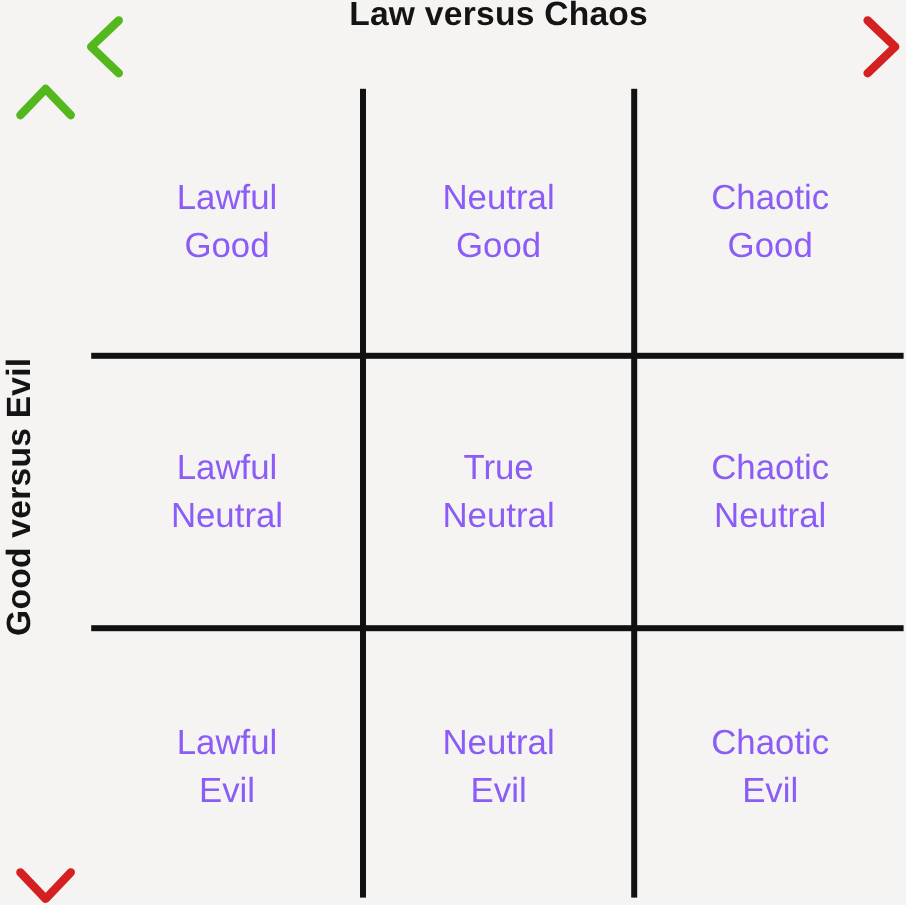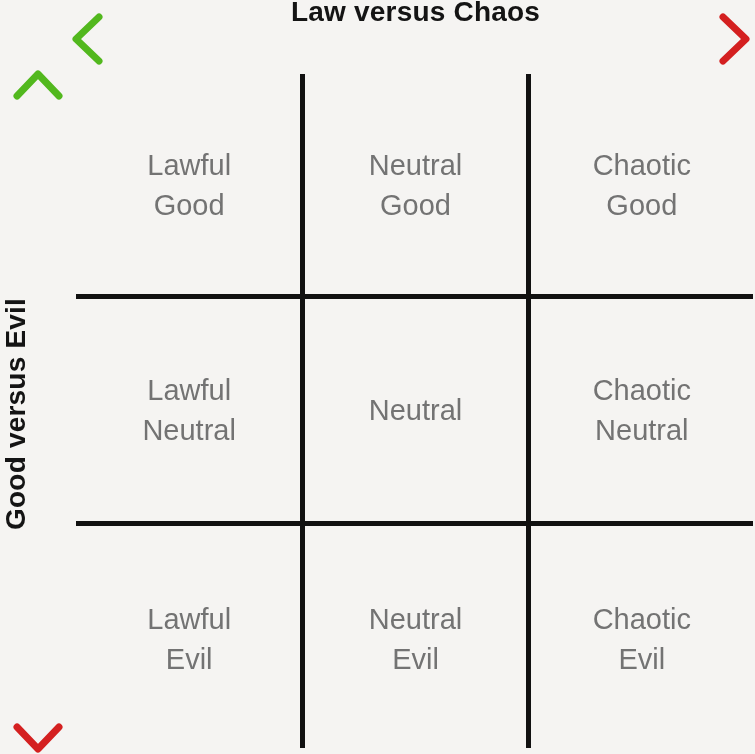--- a/index.html
+++ b/index.html
@@ -85,21 +85,21 @@
   }
   .cell {
     display: flex;
     flex-direction: column;
     align-items: center;
     justify-content: center;
     text-align: center;
     font-size: 29px;
     line-height: 40px;
     font-weight: 400;
-    color: #737373;
+    color: #8b5cf6;
   }
 </style>
 </head>
 <body>
 
 <div class="stage">
 
   <svg class="arrows" width="755" height="754" viewBox="0 0 755 754">
     <defs>
       <linearGradient id="gradH" x1="0" y1="0" x2="1" y2="0">
@@ -143,20 +143,21 @@
     </div>
     <div class="cell">
       <span>Chaotic</span>
       <span>Good</span>
     </div>
     <div class="cell">
       <span>Lawful</span>
       <span>Neutral</span>
     </div>
     <div class="cell">
+      <span>True</span>
       <span>Neutral</span>
     </div>
     <div class="cell">
       <span>Chaotic</span>
       <span>Neutral</span>
     </div>
     <div class="cell">
       <span>Lawful</span>
       <span>Evil</span>
     </div>

